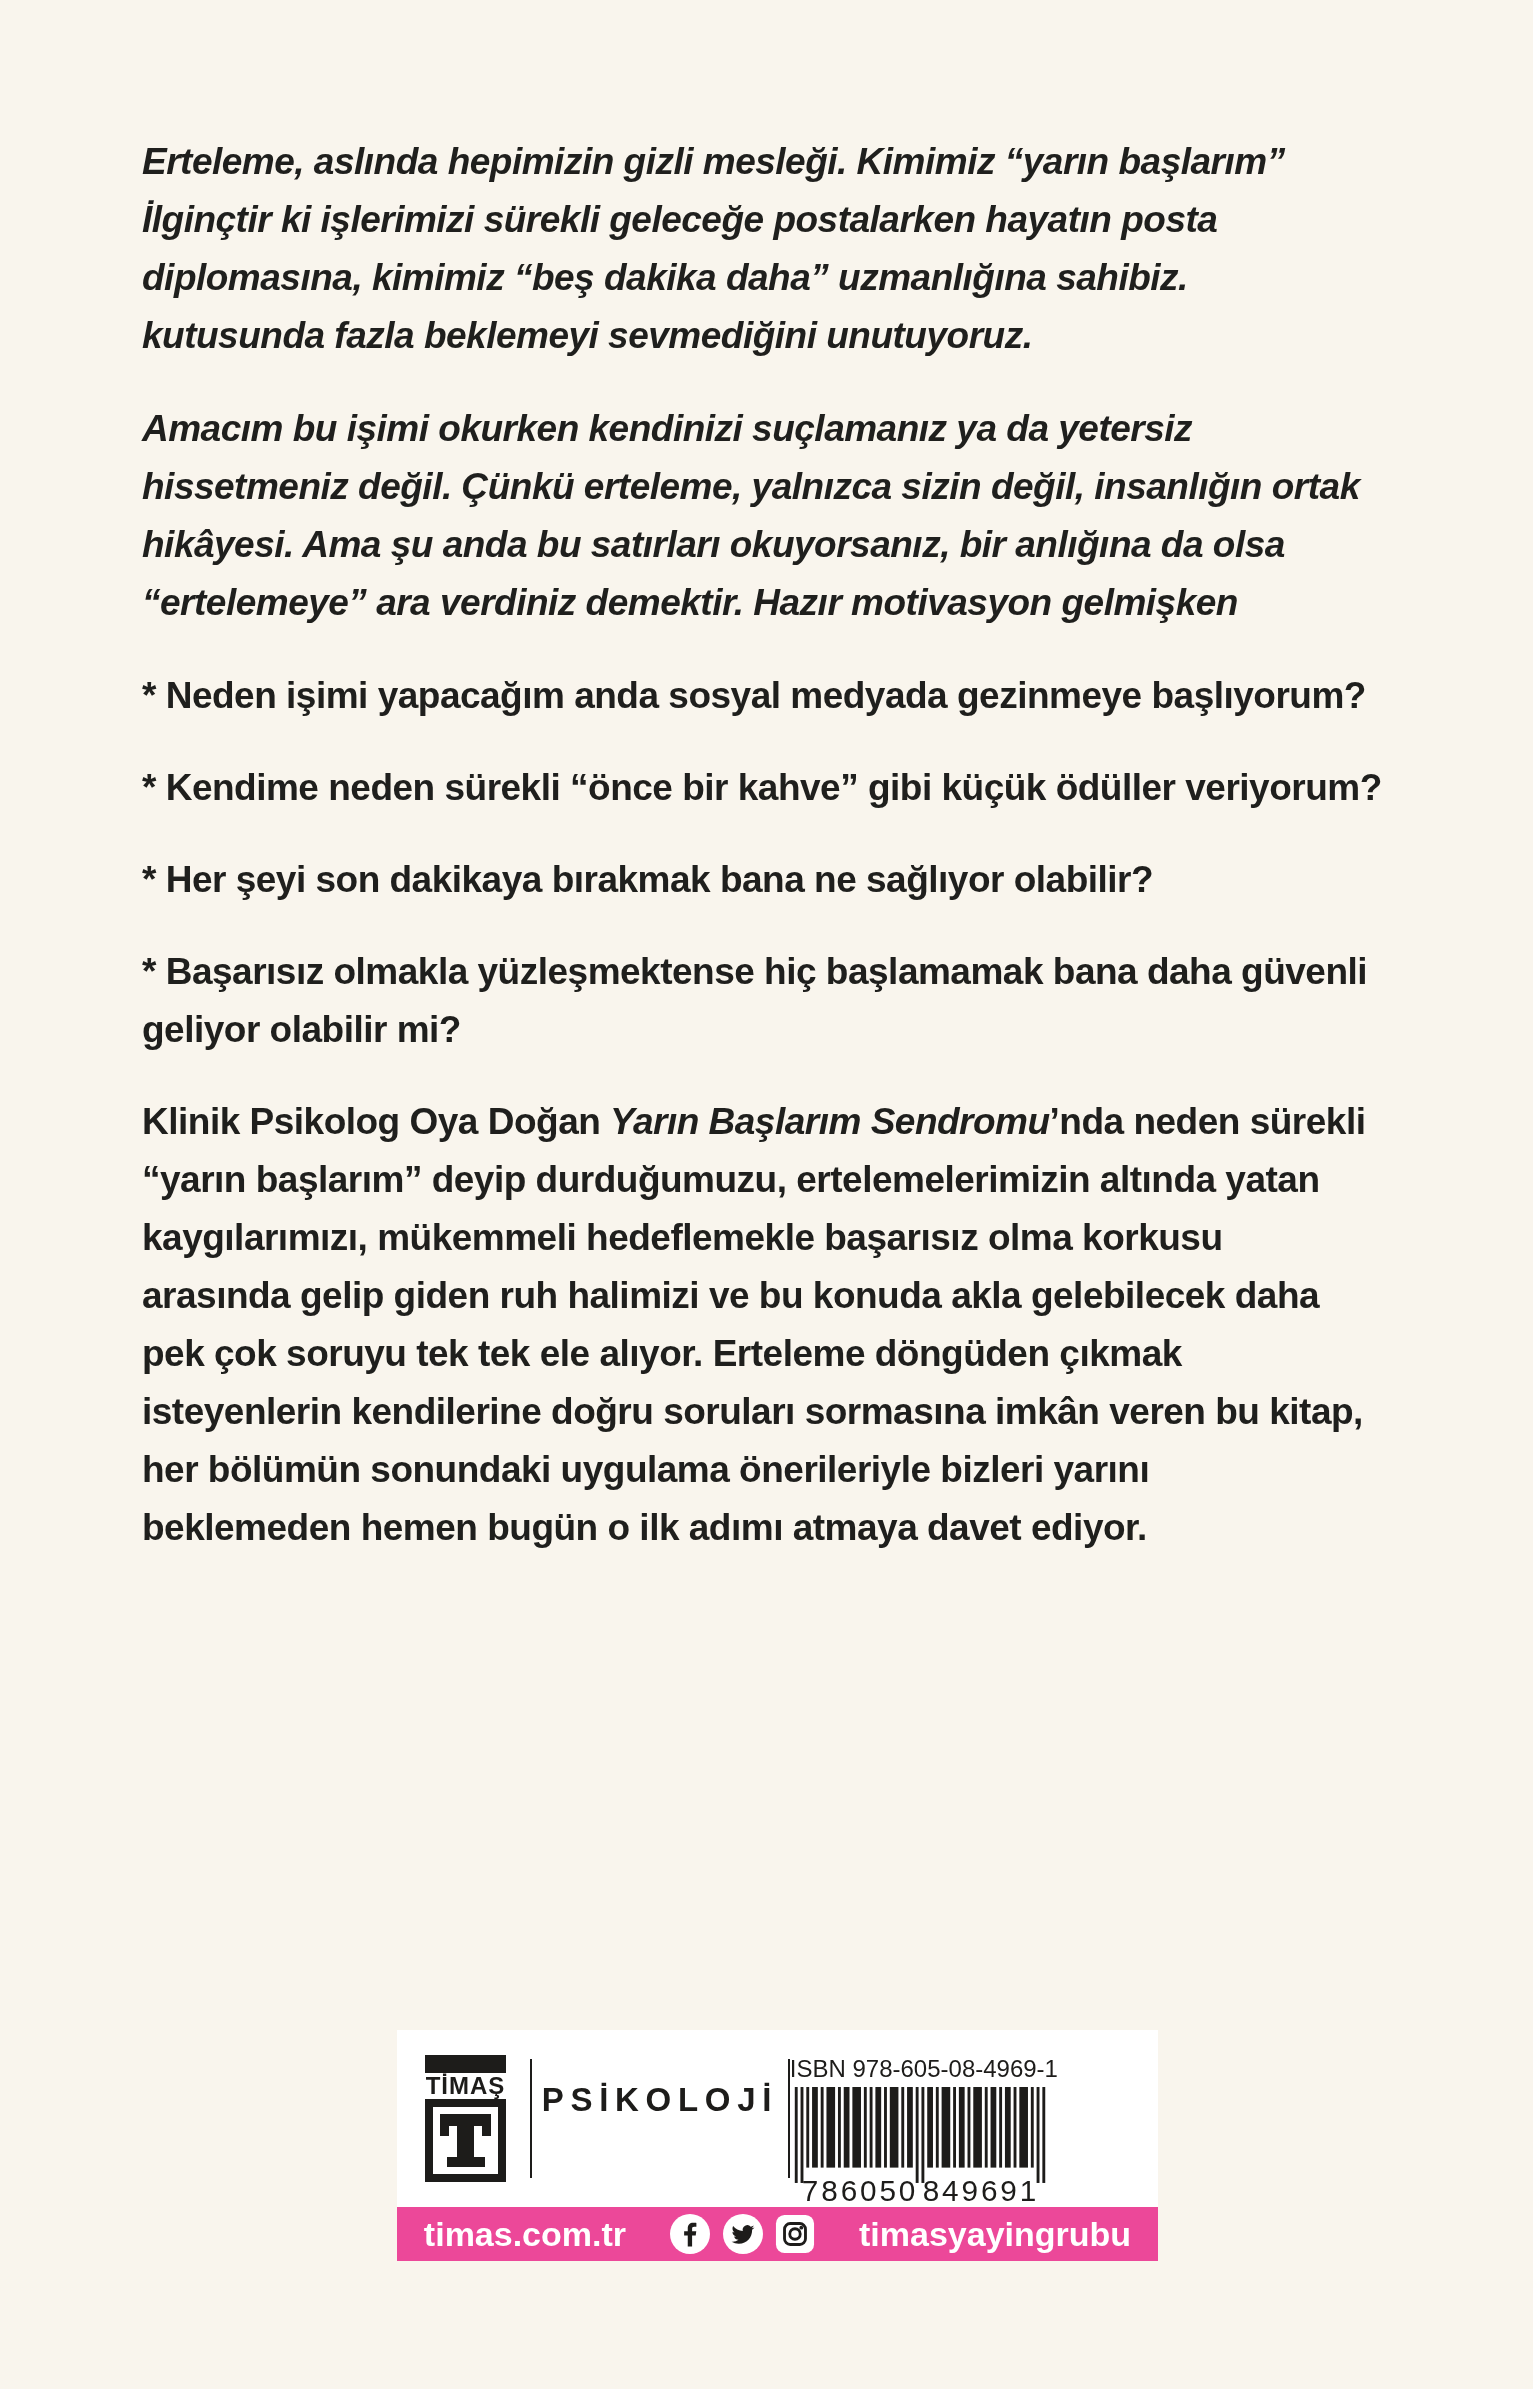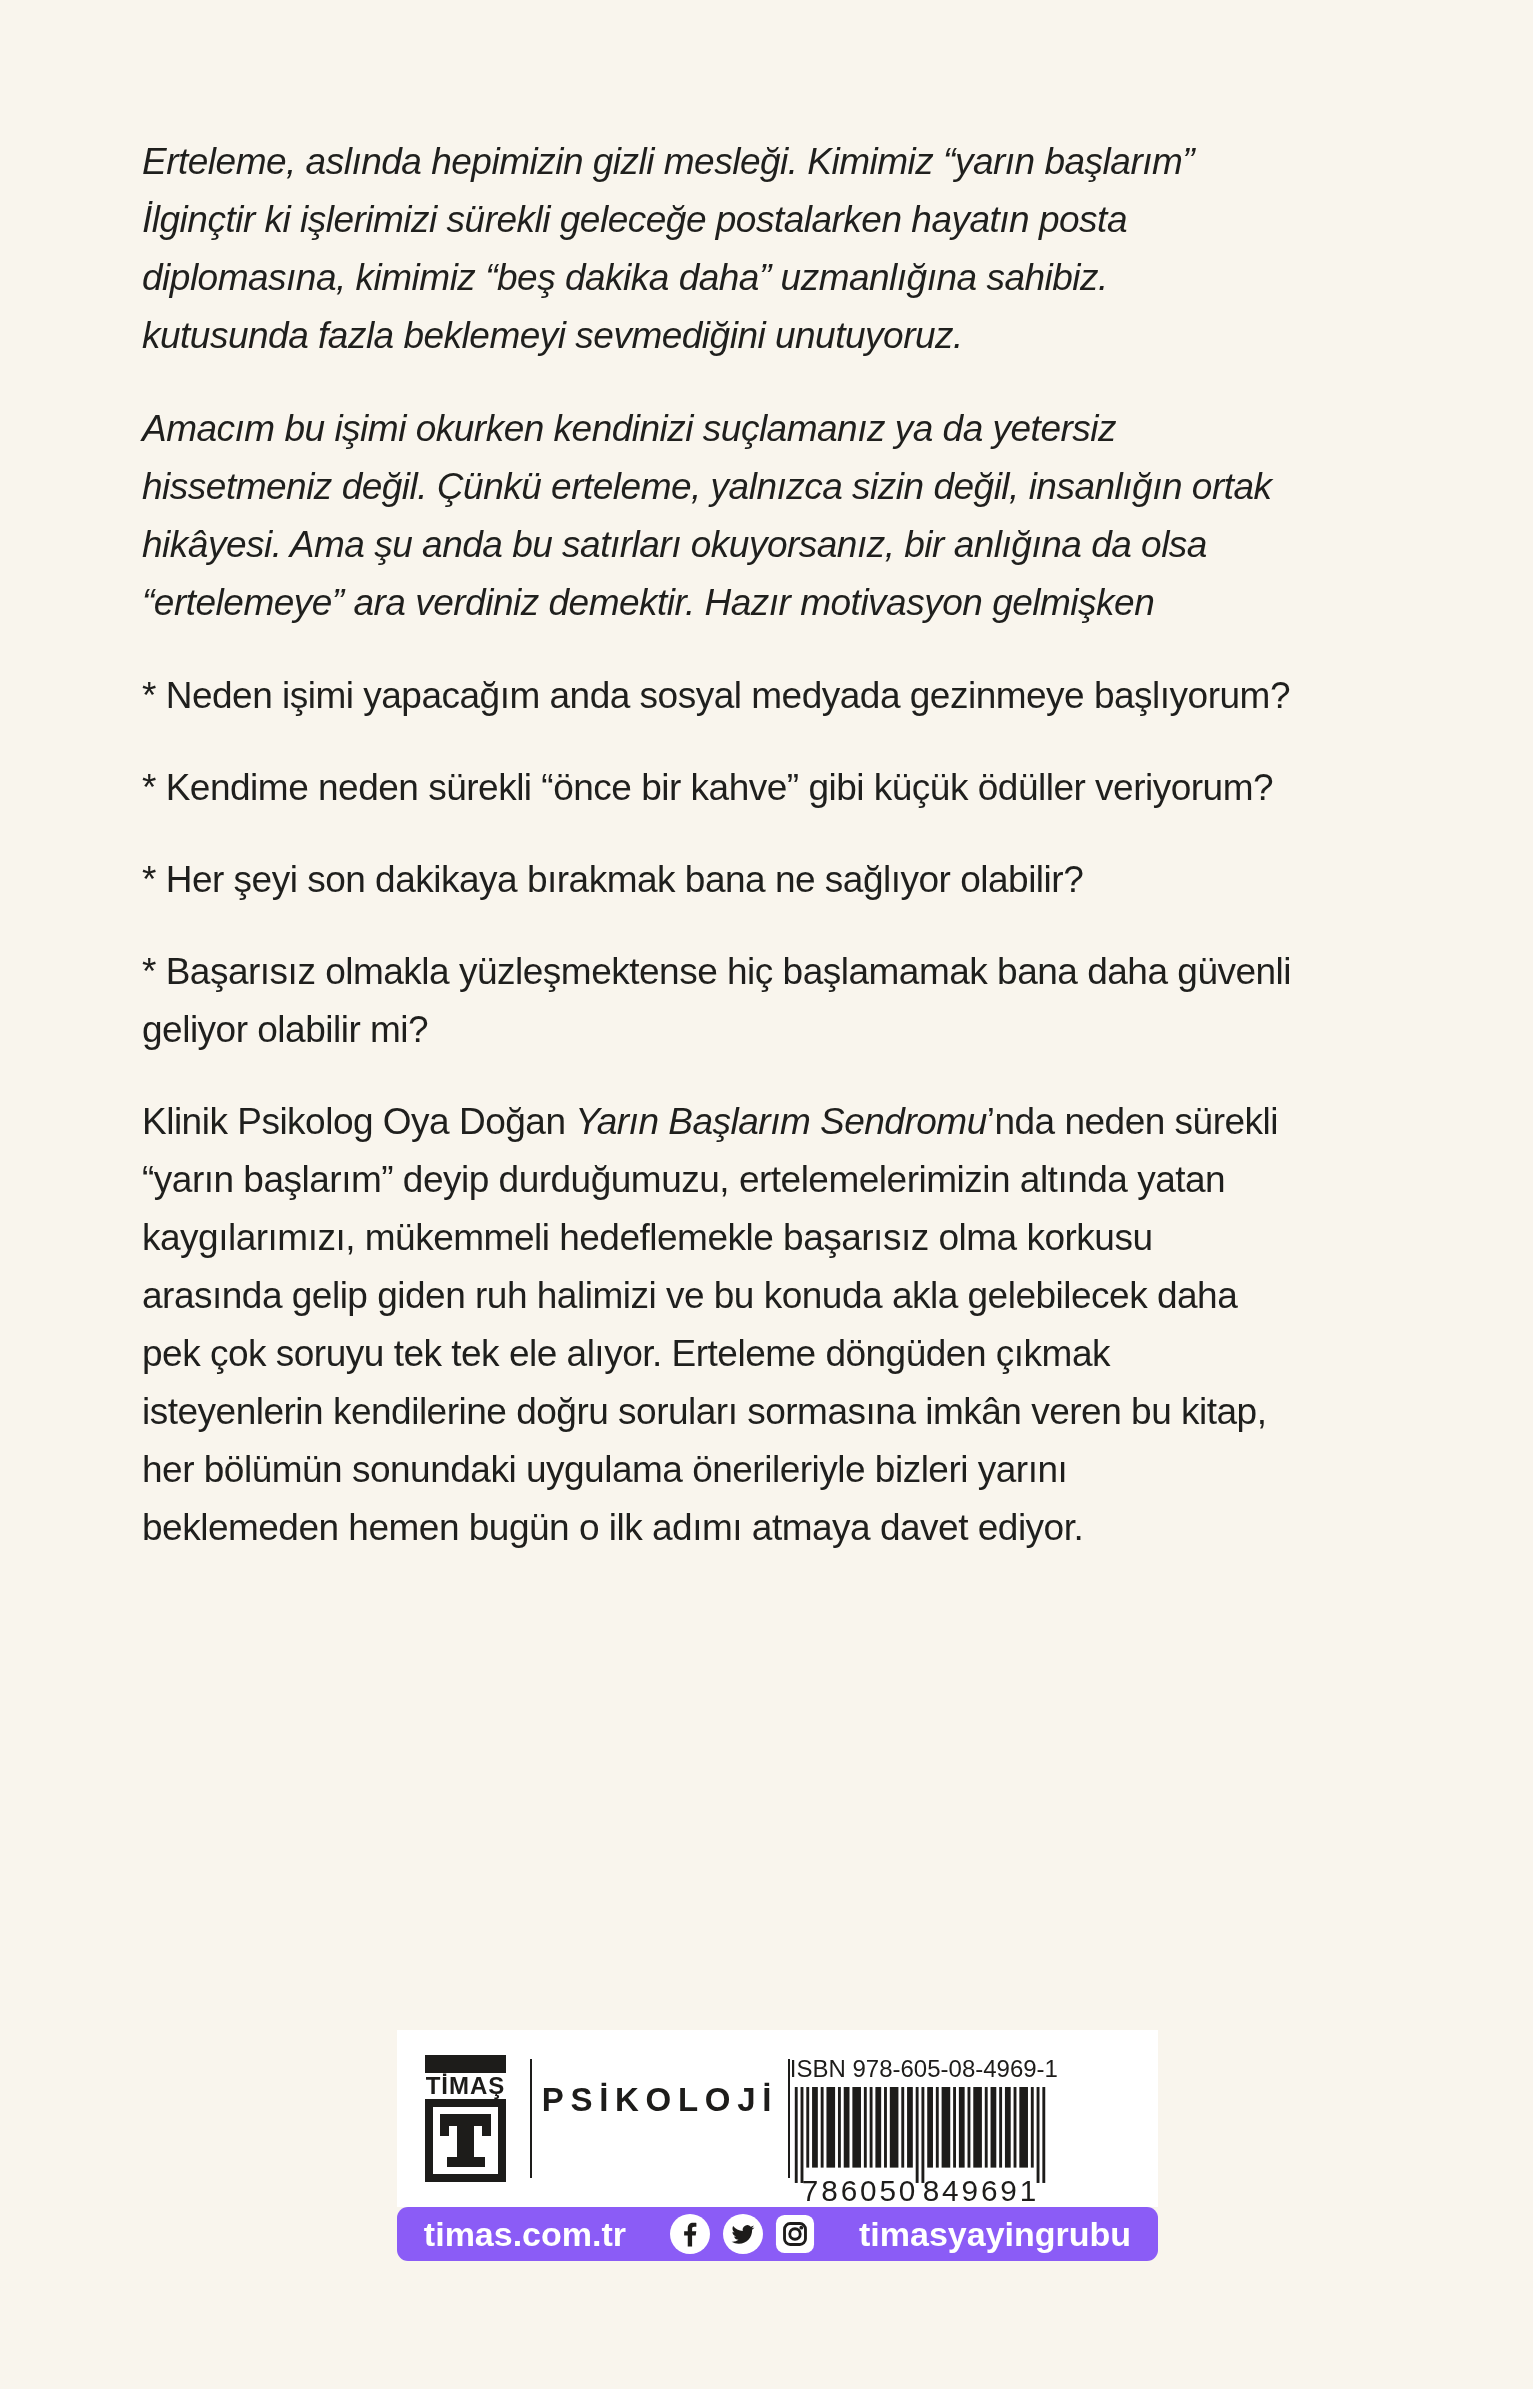--- a/index.html
+++ b/index.html
@@ -9,21 +9,21 @@
     font-family:"Liberation Sans",sans-serif;
     color:#1f1f1d;
     position:relative;
     overflow:hidden;
   }
   
   .blurb{
     position:absolute;left:142px;top:133px;width:1278px;
     font-size:37px;letter-spacing:-0.5px;
   }
-  .ln{height:58px;line-height:58px;white-space:nowrap;}
+  .ln{height:58px;line-height:58px;white-space:nowrap;font-weight:bold;}
   .para{margin:0 0 35px 0;}
   .italic{font-style:italic;}
   .bullet{margin:0 0 34px 0;}
   .bullets{margin-bottom:0;}
   .para3{margin-top:5.8px;}
   .it{font-style:italic;}
   
   .pubbox{position:absolute;left:397px;top:2030px;width:761px;}
   .imprint{
     height:177px;background:#ffffff;
@@ -59,23 +59,23 @@
   }
   
   .isbn-cell{
     flex:1;align-self:stretch;box-sizing:border-box;
     display:flex;flex-direction:column;align-items:flex-start;padding-top:25px;
   }
   .isbn-label{font-size:24px;letter-spacing:0;color:#1d1c1a;margin-bottom:3.8px;}
   .barcode{display:block;}
   
   .footer-bar{
-    height:54px;background:#8b5cf6;color:#fff;
+    height:54px;background:#ec4899;color:#fff;
     display:flex;align-items:center;justify-content:center;gap:44px;
-    font-size:34px;font-weight:600;letter-spacing:0;border-radius:11px;
+    font-size:34px;font-weight:600;letter-spacing:0;
   }
   .social{display:flex;align-items:center;gap:12.5px;}
   .social svg{display:block;}
 </style>
 </head>
 <body>
 
 <div>
 
   <main class="blurb">

